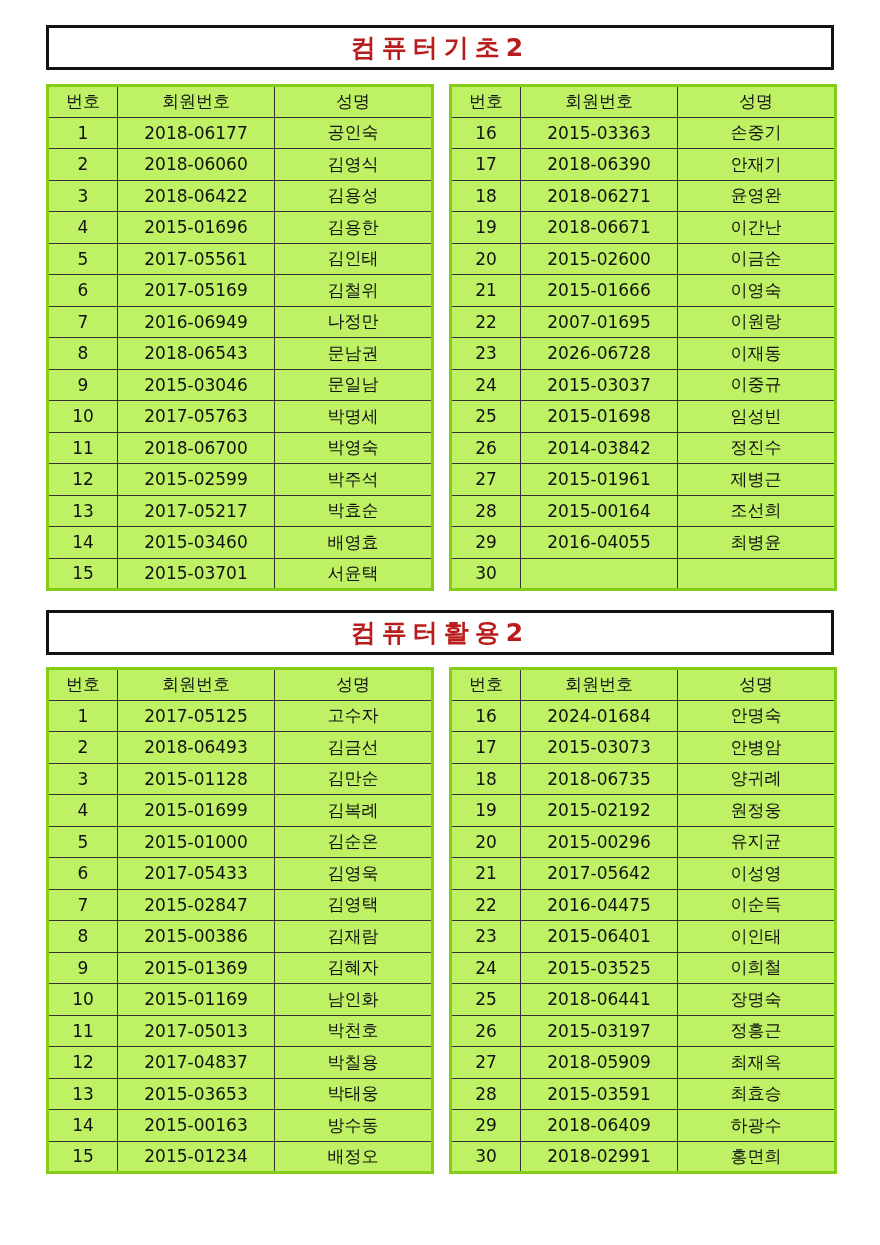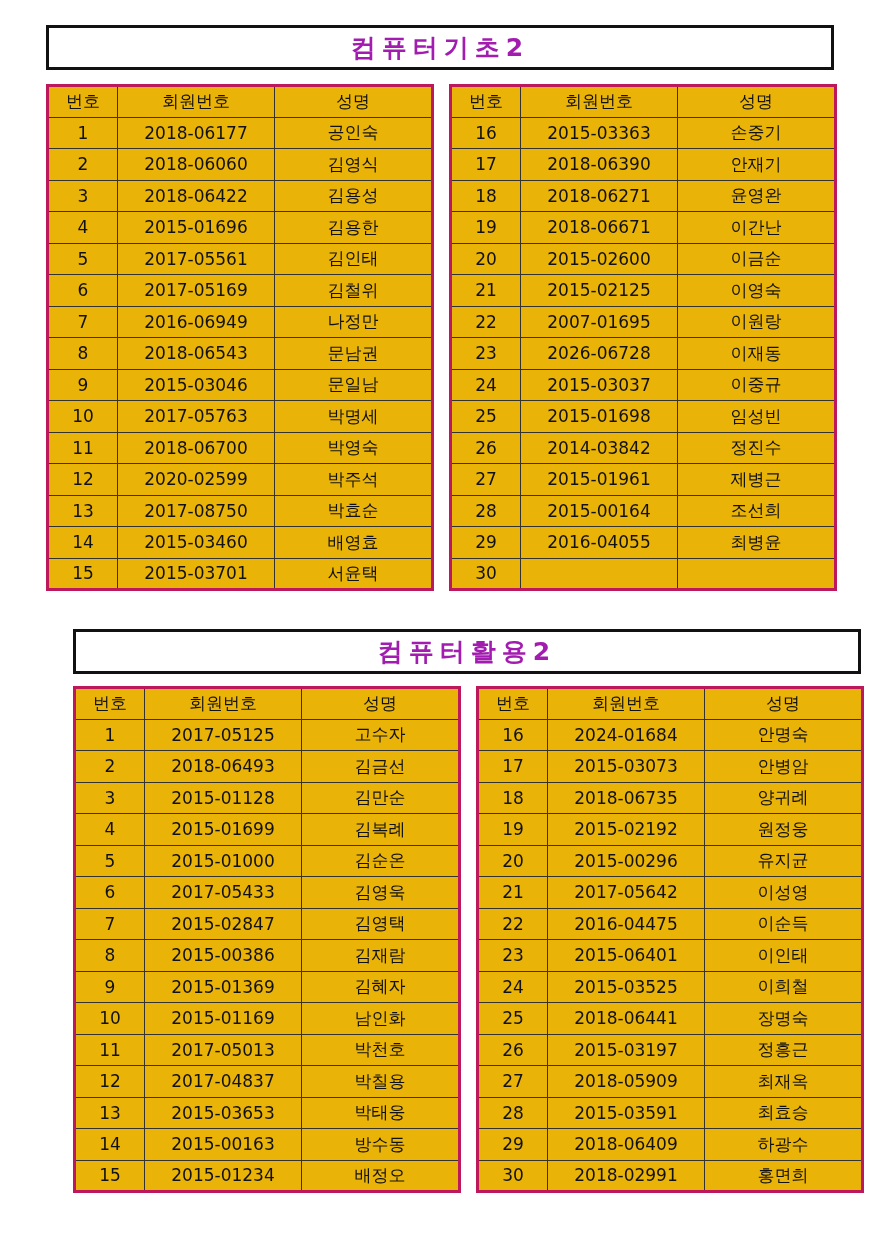--- a/index.html
+++ b/index.html
@@ -2,23 +2,23 @@
 <html><head>
 <meta charset="utf-8">
 <style>
   html, body { margin: 0; padding: 0; background: #ffffff; }
   body { width: 880px; height: 1245px; position: relative; overflow: hidden;
          font-family: "DejaVu Sans", "Liberation Sans", sans-serif; color: #111; }
   .section { position: absolute; left: 46px; width: 788px; }
   .title-box { position: absolute; left: 0; top: 0; width: 788px; height: 45px;
                box-sizing: border-box; border: 3px solid #111; background: #fff;
                display: flex; align-items: center; justify-content: center; }
-  .title-text { font-size: 25px; font-weight: bold; letter-spacing: 6px; color: #a21caf; }
+  .title-text { font-size: 25px; font-weight: bold; letter-spacing: 6px; color: #b91c1c; }
   .tbl { position: absolute; border-collapse: collapse; box-sizing: border-box;
-         border: 3px solid #be185d; table-layout: fixed; background: #eab308; }
+         border: 3px solid #84cc16; table-layout: fixed; background: #bef264; }
   .tbl.left { left: 0; }
   .tbl.right { left: 403px; }
   .tbl td, .tbl th { border: 1px solid #333; text-align: center; vertical-align: middle;
                      padding: 0; font-size: 17px; font-weight: normal; color: #111;
                      white-space: nowrap; overflow: hidden; }
   .tbl th { font-size: 17px; }
   .tbl tr { height: 31.5px; }
   .c1 { width: 70px; } .c2 { width: 157px; } .c3 { width: 158px; }
 </style>
 </head>
@@ -90,26 +90,26 @@
           <td>2017-05763</td>
           <td>박명세</td>
         </tr>
         <tr>
           <td>11</td>
           <td>2018-06700</td>
           <td>박영숙</td>
         </tr>
         <tr>
           <td>12</td>
-          <td>2020-02599</td>
+          <td>2015-02599</td>
           <td>박주석</td>
         </tr>
         <tr>
           <td>13</td>
-          <td>2017-08750</td>
+          <td>2017-05217</td>
           <td>박효순</td>
         </tr>
         <tr>
           <td>14</td>
           <td>2015-03460</td>
           <td>배영효</td>
         </tr>
         <tr>
           <td>15</td>
           <td>2015-03701</td>
@@ -149,21 +149,21 @@
           <td>2018-06671</td>
           <td>이간난</td>
         </tr>
         <tr>
           <td>20</td>
           <td>2015-02600</td>
           <td>이금순</td>
         </tr>
         <tr>
           <td>21</td>
-          <td>2015-02125</td>
+          <td>2015-01666</td>
           <td>이영숙</td>
         </tr>
         <tr>
           <td>22</td>
           <td>2007-01695</td>
           <td>이원랑</td>
         </tr>
         <tr>
           <td>23</td>
           <td>2026-06728</td>
@@ -201,21 +201,21 @@
         </tr>
         <tr>
           <td>30</td>
           <td></td>
           <td></td>
         </tr>
       </tbody>
     </table>
 </div>
 
-<div class="section" style="top:629px; height:565px;margin-left:27px;">
+<div class="section" style="top:610px; height:565px;">
   <div class="title-box">
     <span class="title-text">컴퓨터활용2</span>
   </div>
   <table class="tbl left" style="top:57px; width:385px;">
       <colgroup>
         <col class="c1">
         <col class="c2">
         <col class="c3">
       </colgroup>
       <tbody>

